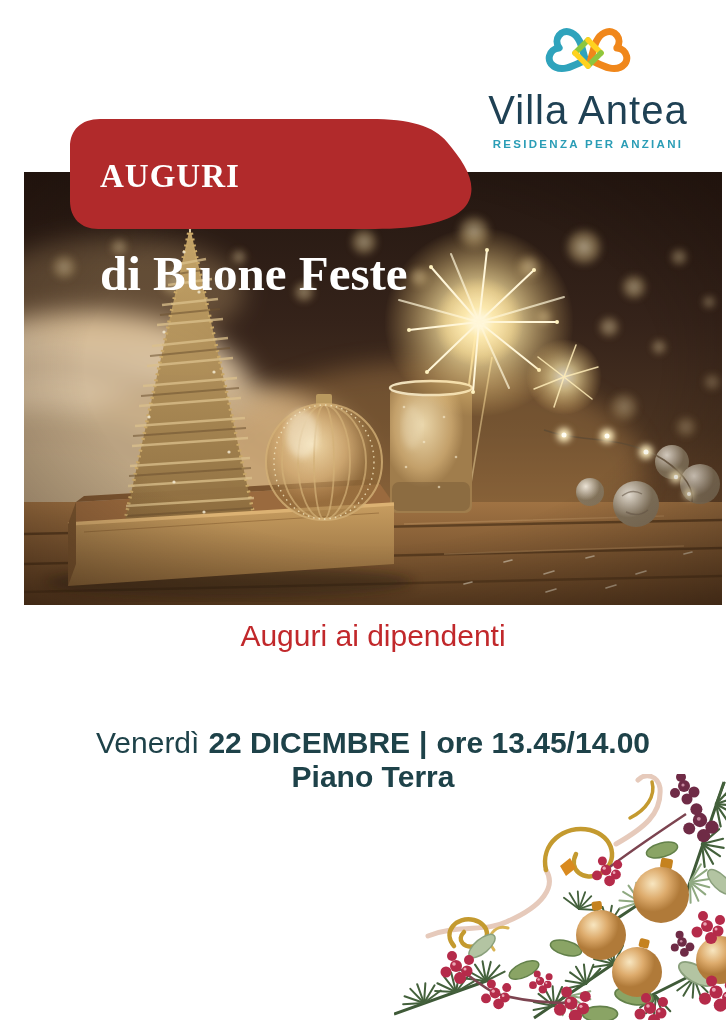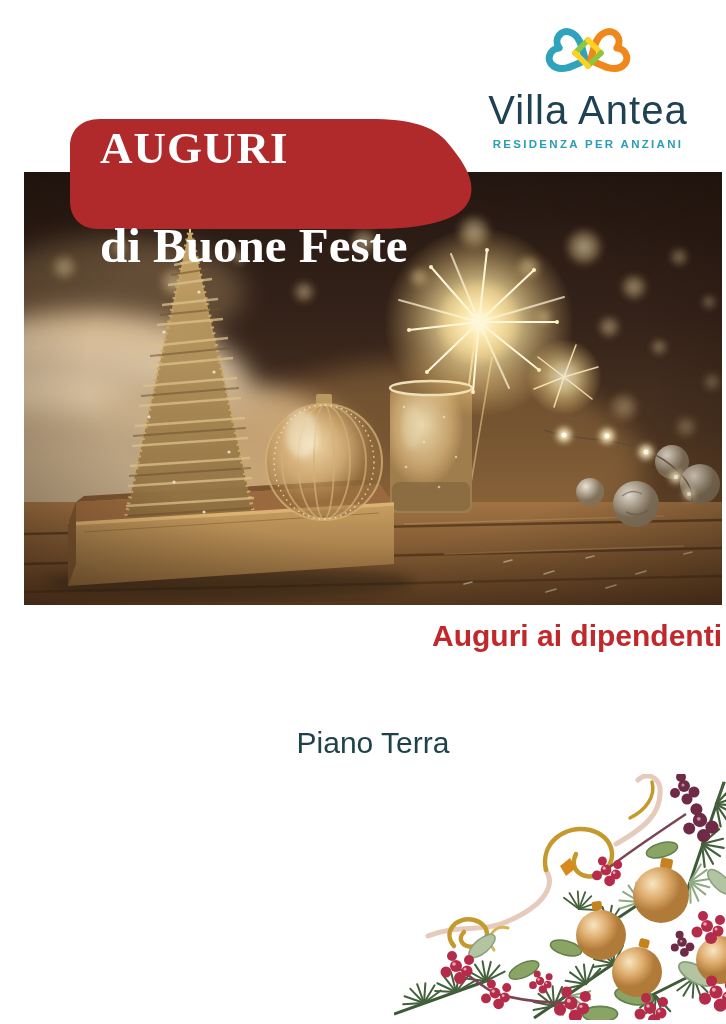--- a/index.html
+++ b/index.html
@@ -19,37 +19,37 @@
     margin-top:5px;font-size:11.5px;font-weight:700;color:#2a9db6;
     letter-spacing:2.3px;
   }
   
   .banner{position:absolute;left:70px;top:119px;width:404px;height:110px;z-index:5;}
   .banner svg{position:absolute;left:0;top:0;}
   .banner-text{
     position:absolute;left:30px;top:3px;color:#ffffff;
     font-family:"Liberation Serif",serif;font-weight:700;
   }
-  .banner-line1{font-size:45px;line-height:52px;letter-spacing:1px;}
+  .banner-line1{font-size:33px;line-height:52px;letter-spacing:1px;margin-top:28px;}
   .banner-line2{font-size:49px;line-height:52px;margin-top:46px;}
   
   .photo{position:absolute;left:24px;top:172px;width:698px;height:433px;z-index:1;}
   
   .caption{
-    position:absolute;left:24px;top:619px;width:698px;text-align:right;
-    color:#c1282b;font-weight:700;font-size:30px;line-height:33px;
+    position:absolute;left:24px;top:619px;width:698px;text-align:center;
+    color:#c1282b;font-weight:400;font-size:30px;line-height:33px;
   }
   .schedule{
     position:absolute;left:24px;top:726px;width:698px;text-align:center;
     color:#1e4249;font-size:30px;line-height:34px;
   }
   .schedule .day{font-weight:400;margin-right:9px;}
   .schedule .strong{font-weight:700;}
   .schedule .sep{font-weight:700;margin:0 9px;}
-  .schedule .location{font-weight:400;}
+  .schedule .location{font-weight:700;}
   
   .garland{position:absolute;right:0;bottom:0;z-index:2;}
 </style>
 </head>
 <body>
 
 <div class="page">
 
   <div class="brand">
     <svg class="brand-icon" width="86" height="62" viewBox="0 0 86 62">
@@ -355,20 +355,23 @@
 
       <rect width="698" height="433" fill="url(#vigGrad)"></rect>
     </svg>
   </div>
 
   <div class="caption">
     <div>Auguri ai dipendenti</div>
   </div>
 
   <div class="schedule">
+    <div>
+      <span class="day">Venerdì</span><span class="strong">22 DICEMBRE</span><span class="sep">|</span><span class="strong">ore 13.45/14.00</span>
+    </div>
     <div class="location">Piano Terra</div>
   </div>
 
   <div class="garland">
     <svg width="332" height="246" viewBox="0 0 332 246">
       <defs>
         <radialGradient id="gbGrad" cx="0.35" cy="0.3">
           <stop offset="0" stop-color="#f8e6c0"></stop>
           <stop offset="0.55" stop-color="#ddab6c"></stop>
           <stop offset="1" stop-color="#b07a39"></stop>

